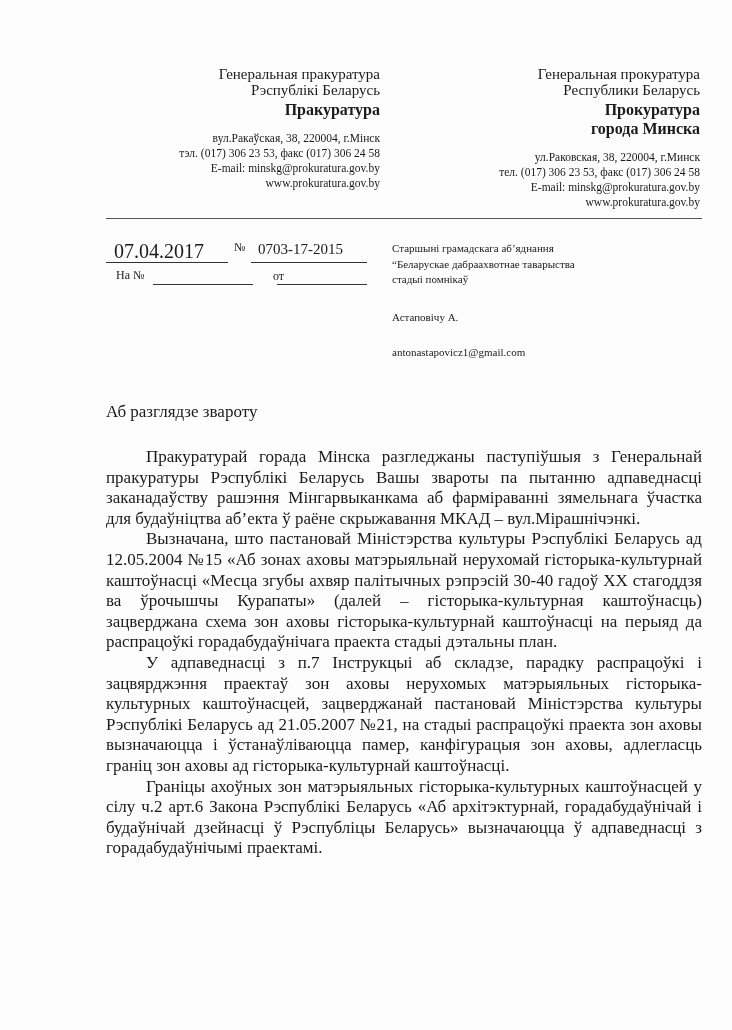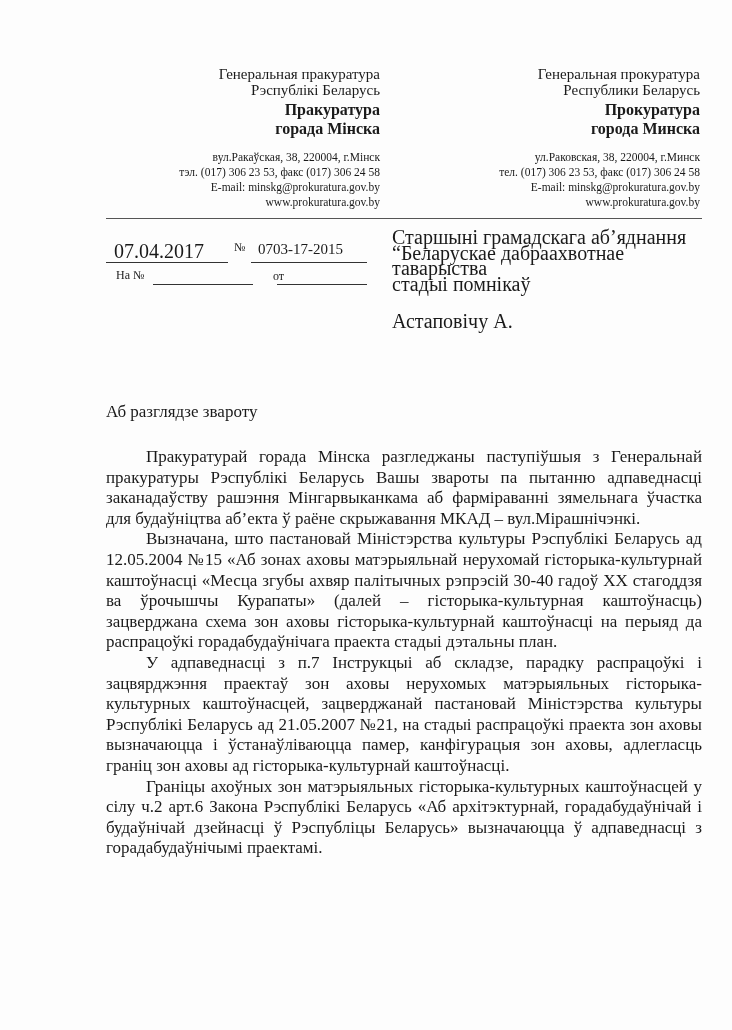--- a/index.html
+++ b/index.html
@@ -22,38 +22,37 @@
   .date-val { position: absolute; left: 8px; top: 0px; font-size: 20px; }
   .date-line { position: absolute; left: 0; top: 22px; width: 122px; border-top: 1px solid #333; }
   .num-sign { position: absolute; left: 128px; top: 0px; font-size: 12px; }
   .num-val { position: absolute; left: 152px; top: 1px; font-size: 15px; }
   .num-line { position: absolute; left: 145px; top: 22px; width: 116px; border-top: 1px solid #333; }
   .ref-label { position: absolute; left: 10px; top: 28px; font-size: 12px; }
   .ref-line { position: absolute; left: 47px; top: 44px; width: 100px; border-top: 1px solid #333; }
   .from-label { position: absolute; left: 167px; top: 29px; font-size: 12px; }
   .from-line { position: absolute; left: 171px; top: 44px; width: 90px; border-top: 1px solid #333; }
 
-  .addressee { position: absolute; left: 392px; top: 230px; width: 330px; font-size: 20px; line-height: 15.5px; }
+  .addressee { position: absolute; left: 392px; top: 241px; width: 330px; font-size: 11px; line-height: 15.5px; }
   .addr-name { margin-top: 22px; }
   .addr-email { margin-top: 20px; }
 
   .subject { position: absolute; left: 106px; top: 402px; font-size: 17px; }
 
   .body { position: absolute; left: 106px; top: 447px; width: 596px; font-size: 17px; line-height: 20.6px; }
   .para { margin: 0; text-align: justify; text-indent: 40px; }
   .para + .para { margin-top: 0; }
 </style>
 </head>
 <body>
 
 <div class="letterhead lh-left">
   <div class="lh-line">Генеральная пракуратура</div>
   <div class="lh-line">Рэспублікі Беларусь</div>
   <div class="lh-bold lh-block-bold">Пракуратура</div>
-  <div class="lh-bold">горада Мінска</div>
   <div class="lh-small lh-block-small">вул.Ракаўская, 38, 220004, г.Мінск</div>
   <div class="lh-small">тэл. (017) 306 23 53, факс (017) 306 24 58</div>
   <div class="lh-small">E-mail: minskg@prokuratura.gov.by</div>
   <div class="lh-small">www.prokuratura.gov.by</div>
 </div>
 
 <div class="letterhead lh-right">
   <div class="lh-line">Генеральная прокуратура</div>
   <div class="lh-line">Республики Беларусь</div>
   <div class="lh-bold lh-block-bold">Прокуратура</div>
@@ -76,20 +75,21 @@
   <div class="ref-line"></div>
   <span class="from-label">от</span>
   <div class="from-line"></div>
 </div>
 
 <div class="addressee">
   <div>Старшыні грамадскага аб’яднання</div>
   <div>“Беларускае дабраахвотнае таварыства</div>
   <div>стадыі помнікаў</div>
   <div class="addr-name">Астаповічу А.</div>
+  <div class="addr-email">antonastapovicz1@gmail.com</div>
 </div>
 
 <div class="subject">Аб разглядзе звароту</div>
 
 <div class="body">
   <p class="para">Пракуратурай горада Мінска разгледжаны паступіўшыя з Генеральнай пракуратуры Рэспублікі Беларусь Вашы звароты па пытанню адпаведнасці заканадаўству рашэння Мінгарвыканкама аб фарміраванні зямельнага ўчастка для будаўніцтва аб’екта ў раёне скрыжавання МКАД – вул.Мірашнічэнкі.</p>
   <p class="para">Вызначана, што пастановай Міністэрства культуры Рэспублікі Беларусь ад 12.05.2004 №15 «Аб зонах аховы матэрыяльнай нерухомай гісторыка-культурнай каштоўнасці «Месца згубы ахвяр палітычных рэпрэсій 30-40 гадоў XX стагоддзя ва ўрочышчы Курапаты» (далей – гісторыка-культурная каштоўнасць) зацверджана схема зон аховы гісторыка-культурнай каштоўнасці на перыяд да распрацоўкі горадабудаўнічага праекта стадыі дэтальны план.</p>
   <p class="para">У адпаведнасці з п.7 Інструкцыі аб складзе, парадку распрацоўкі і зацвярджэння праектаў зон аховы нерухомых матэрыяльных гісторыка-культурных каштоўнасцей, зацверджанай пастановай Міністэрства культуры Рэспублікі Беларусь ад 21.05.2007 №21, на стадыі распрацоўкі праекта зон аховы вызначаюцца і ўстанаўліваюцца памер, канфігурацыя зон аховы, адлегласць граніц зон аховы ад гісторыка-культурнай каштоўнасці.</p>
   <p class="para">Граніцы ахоўных зон матэрыяльных гісторыка-культурных каштоўнасцей у сілу ч.2 арт.6 Закона Рэспублікі Беларусь «Аб архітэктурнай, горадабудаўнічай і будаўнічай дзейнасці ў Рэспубліцы Беларусь» вызначаюцца ў адпаведнасці з горадабудаўнічымі праектамі.</p>
 </div>

